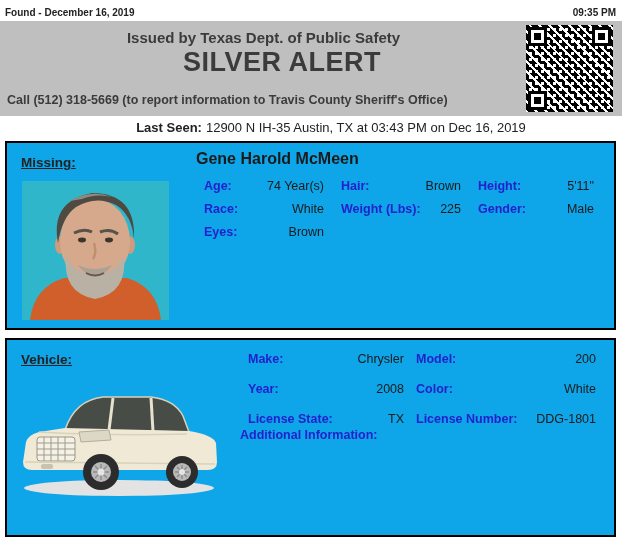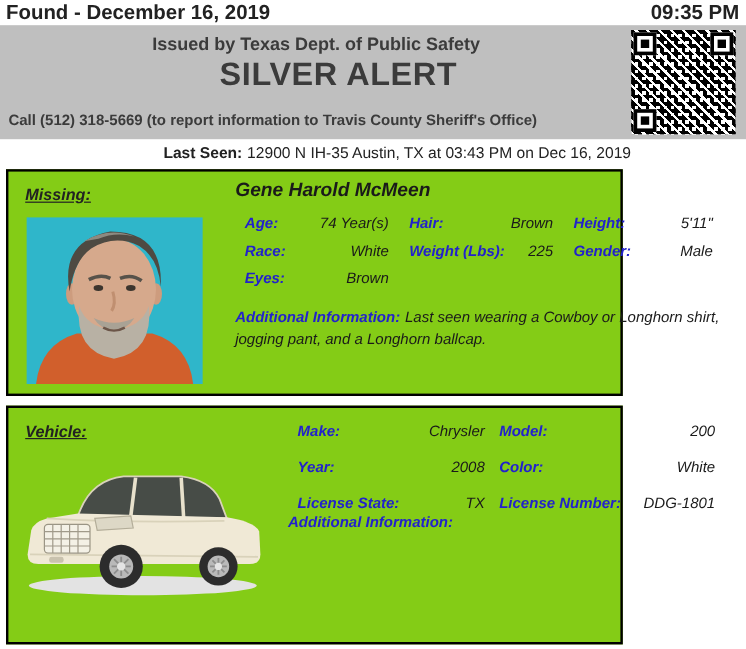--- a/index.html
+++ b/index.html
@@ -1,22 +1,22 @@
 <!DOCTYPE html>
 <html><head>
 <meta charset="utf-8">
 <style>
   html,body{margin:0;padding:0;background:#fff;}
   .page{position:relative;width:622px;height:541px;background:#fff;overflow:hidden;
         font-family:"Liberation Sans",sans-serif;color:#111;}
 
   
   .topbar{position:absolute;top:0;left:0;right:0;height:21px;display:flex;
-          justify-content:space-between;align-items:flex-end;box-sizing:border-box;
-          padding:4px 6px 0 5px;font-size:17px;font-weight:bold;color:#222;}
+          justify-content:space-between;align-items:center;box-sizing:border-box;
+          padding:4px 6px 0 5px;font-size:10px;font-weight:bold;color:#222;}
 
   
   .banner{position:absolute;top:21px;left:0;width:622px;height:95px;background:#bfbfbf;}
   .banner-center{position:absolute;top:8px;left:0;width:527px;text-align:center;color:#3b3b3b;}
   .issued{font-size:15px;font-weight:bold;text-align:center;}
   .alert-title{font-size:27px;font-weight:bold;letter-spacing:.5px;margin-top:1px;margin-left:37px;}
   .call-line{position:absolute;left:7px;bottom:9px;font-size:12.5px;font-weight:bold;color:#3b3b3b;}
 
   
   .qr{position:absolute;top:4px;right:9px;width:87px;height:87px;background-color:#fff;
@@ -26,21 +26,21 @@
         repeating-linear-gradient(0deg,#000 0 3px,#fff 3px 6px);}
   .qr .f{position:absolute;width:13px;height:13px;background:#fff;border:3px solid #000;}
   .qr .f::after{content:"";position:absolute;inset:3px;background:#000;}
   .qr .tl{top:2px;left:2px}.qr .tr{top:2px;right:2px}.qr .bl{bottom:2px;left:2px}
 
   
   .lastseen{position:absolute;top:120px;left:0;width:622px;text-align:center;font-size:13px;color:#222;padding-left:20px;}
   .lastseen .lbl-b{font-weight:bold;margin-right:4px;}
 
   
-  .box{position:absolute;left:5px;width:514px;border:2px solid #000;background:#84cc16;box-sizing:border-box;font-style:italic;}
+  .box{position:absolute;left:5px;width:611px;border:2px solid #000;background:#0ea5e9;box-sizing:border-box;}
   .missing-box{top:141px;height:189px;}
   .vehicle-box{top:338px;height:199px;}
   .sec-label{position:absolute;left:14px;top:12px;font-size:13.5px;font-weight:bold;
              text-decoration:underline;color:#222;}
 
   .photo{position:absolute;left:15px;top:38px;width:147px;height:139px;}
   .person-name{position:absolute;left:189px;top:7px;font-size:16px;font-weight:bold;color:#1a1a1a;}
 
   .m-grid{position:absolute;left:197px;top:34px;display:grid;
           grid-template-columns:120px 120px 116px;column-gap:17px;row-gap:5px;font-size:12.5px;}
@@ -134,23 +134,20 @@
       <div class="pair">
         <span class="lbl">Gender:</span>
         <span class="val">Male</span>
       </div>
       <div class="pair">
         <span class="lbl">Eyes:</span>
         <span class="val">Brown</span>
       </div>
     </div>
 
-    <div class="addl">
-      <span class="lbl-inline">Additional Information:</span><span>Last seen wearing a Cowboy or Longhorn shirt, jogging pant, and a Longhorn ballcap.</span>
-    </div>
   </div>
 
   <div class="box vehicle-box">
     <div class="sec-label">Vehicle:</div>
 
     <div class="car">
       <svg viewBox="0 0 205 118" width="205" height="118">
         <ellipse cx="102" cy="106" rx="95" ry="8" fill="#e3e3e3"></ellipse>
         <path d="M48,48 Q58,18 86,15 L134,15 Q158,18 166,34 L172,50 Z" fill="#474c47" stroke="#d9d2ba" stroke-width="1.5"></path>
         <path d="M96,16 L92,48" stroke="#e8e1cc" stroke-width="3"></path>

